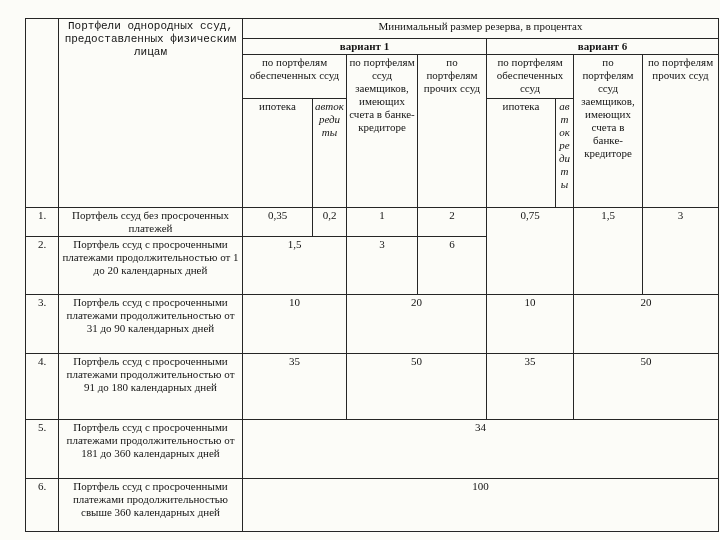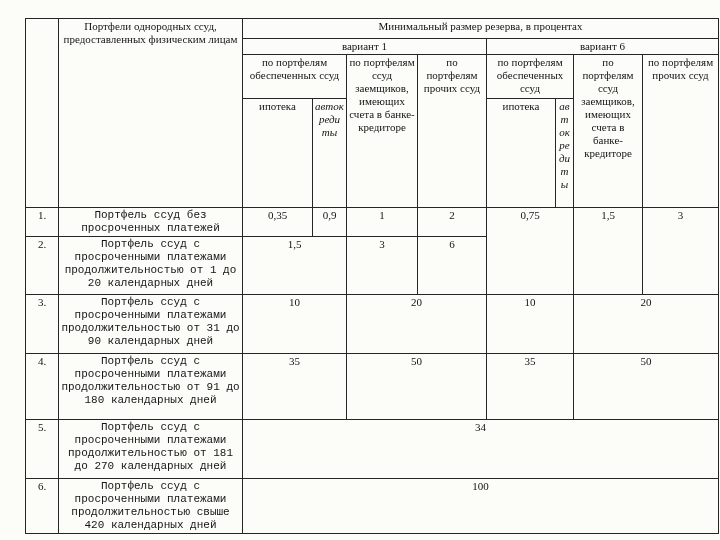--- a/index.html
+++ b/index.html
@@ -42,24 +42,24 @@
   tr.h3 { height: 44px; }
   tr.h4 { height: 109px; }
   tr.r1 { height: 29px; }
   tr.r2 { height: 58px; }
   tr.r3 { height: 59px; }
   tr.r4 { height: 66px; }
   tr.r5 { height: 59px; }
   tr.r6 { height: 53px; }
 
   td.title-cell { vertical-align: middle; margin-top: 40px; }
-  td.variant-cell { vertical-align: middle; }
-  td.portf-cell { vertical-align: top; padding-top: 3px; }
+  td.variant-cell { vertical-align: middle; font-weight: bold; }
+  td.portf-cell { vertical-align: top; padding-top: 3px; font-family: Liberation Mono, monospace; }
   td.num-cell { text-align: center; padding-top: 3px; }
-  td.lbl-cell { text-align: left; padding: 3px 3px 1px 4px; font-family: Liberation Mono, monospace; }
+  td.lbl-cell { text-align: left; padding: 3px 3px 1px 4px; }
   td.val-cell { padding-top: 3px; }
   td.val-mid { vertical-align: middle; }
   td.autoloan { word-break: break-all; padding: 1px 1px; font-style: italic; }
   td.hdr-top { padding-top: 2px; }
 </style>
 </head>
 <body>
 
 <div class="page">
   <table class="reserve-table">
@@ -101,21 +101,21 @@
       <td class="hdr-top">ипотека</td>
       <td class="autoloan hdr-top">автокредиты</td>
       <td class="hdr-top">ипотека</td>
       <td class="autoloan hdr-top">автокредиты</td>
     </tr>
 
     <tr class="r1">
       <td class="num-cell">1.</td>
       <td class="lbl-cell">Портфель ссуд без просроченных платежей</td>
       <td class="val-cell">0,35</td>
-      <td class="val-cell">0,9</td>
+      <td class="val-cell">0,2</td>
       <td class="val-cell">1</td>
       <td class="val-cell">2</td>
       <td colspan="2" rowspan="2" class="val-cell val-mid">0,75</td>
       <td rowspan="2" class="val-cell val-mid">1,5</td>
       <td rowspan="2" class="val-cell val-mid">3</td>
     </tr>
 
     <tr class="r2">
       <td class="num-cell">2.</td>
       <td class="lbl-cell">Портфель ссуд с просроченными платежами продолжительностью от 1 до 20 календарных дней</td>
@@ -137,24 +137,24 @@
       <td class="num-cell">4.</td>
       <td class="lbl-cell">Портфель ссуд с просроченными платежами продолжительностью от 91 до 180 календарных дней</td>
       <td colspan="2" class="val-cell">35</td>
       <td colspan="2" class="val-cell">50</td>
       <td colspan="2" class="val-cell">35</td>
       <td colspan="2" class="val-cell">50</td>
     </tr>
 
     <tr class="r5">
       <td class="num-cell">5.</td>
-      <td class="lbl-cell">Портфель ссуд с просроченными платежами продолжительностью от 181 до 270 календарных дней</td>
+      <td class="lbl-cell">Портфель ссуд с просроченными платежами продолжительностью от 181 до 360 календарных дней</td>
       <td colspan="8" class="val-cell">34</td>
     </tr>
 
     <tr class="r6">
       <td class="num-cell">6.</td>
-      <td class="lbl-cell">Портфель ссуд с просроченными платежами продолжительностью свыше 420 календарных дней</td>
+      <td class="lbl-cell">Портфель ссуд с просроченными платежами продолжительностью свыше 360 календарных дней</td>
       <td colspan="8" class="val-cell">100</td>
     </tr>
   </tbody>
     </table>
 </div>
 
 </body></html>

